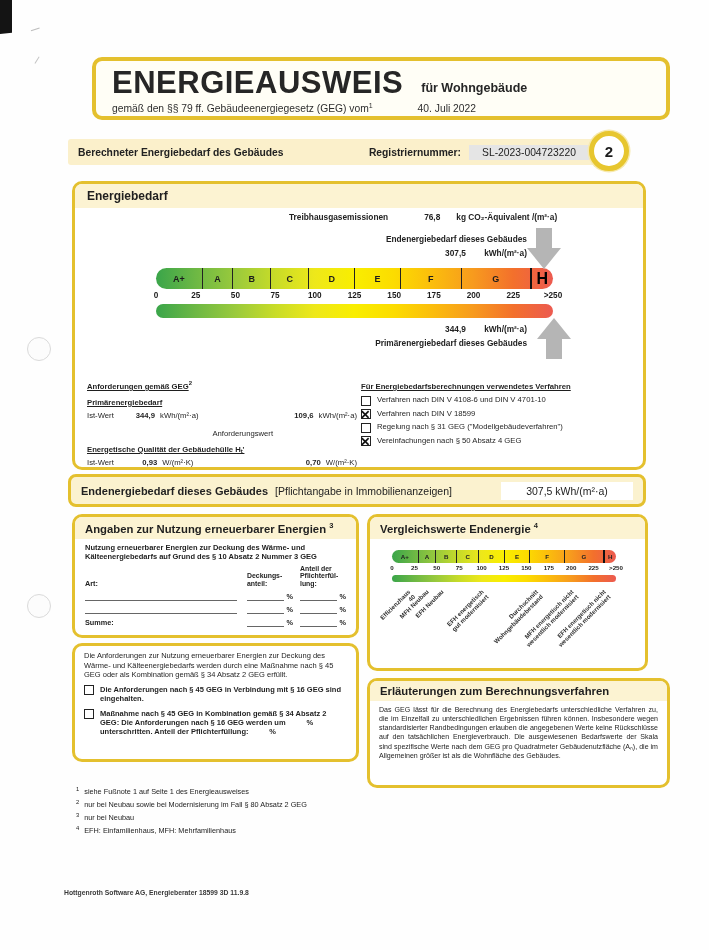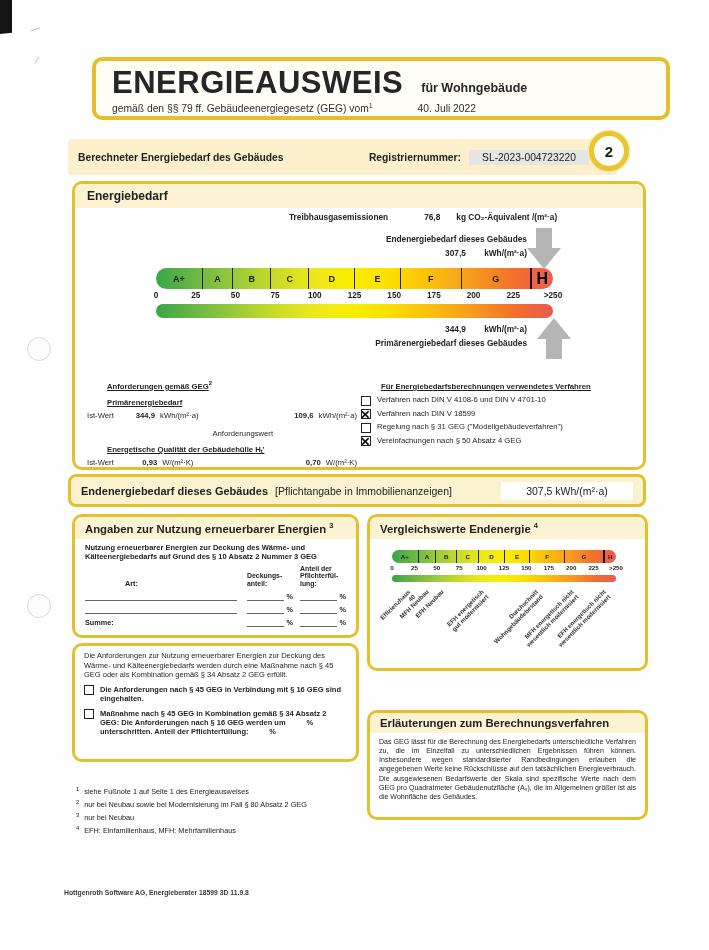--- a/index.html
+++ b/index.html
@@ -18,21 +18,21 @@
   
   .header-box { position:absolute; left:68px; top:57px; width:578px; height:63px; border:4px solid #e4c02e; border-radius:10px; background:#fffef6; box-sizing:border-box; padding:6px 0 0 16px;margin-left:24px; }
   .title-row { display:flex; align-items:flex-end; }
   .main-title { font-size:31px; font-weight:bold; letter-spacing:0.5px; color:#262626; line-height:1; }
   .for-label { font-size:12.5px; font-weight:bold; margin-left:18px; margin-bottom:3px; color:#262626; }
   .law-row { font-size:10.3px; color:#2e2e2e; margin-top:4px; }
   .law-row sup { font-size:7px; }
   .law-date { margin-left:42px; }
 
   
-  .meta-row { position:absolute; left:68px; top:139px; width:549px; height:36px; background:#fbf0cb; border-radius:3px; display:flex; align-items:center; box-sizing:border-box; padding:0 28px 0 10px; font-size:10.3px; }
+  .meta-row { position:absolute; left:68px; top:139px; width:549px; height:26px; background:#fbf0cb; border-radius:3px; display:flex; align-items:center; box-sizing:border-box; padding:0 28px 0 10px; font-size:10.3px; }
   .doc-type { font-weight:bold; }
   .reg-label { font-weight:bold; margin-left:auto; }
   .reg-value { background:#e5e5e5; margin-left:8px; padding:2px 10px; min-width:100px; text-align:center; }
   .page-circle { position:absolute; left:589px; top:131px; width:40px; height:40px; border-radius:50%; border:5px solid #e7c62f; background:#fff; box-sizing:border-box; display:flex; align-items:center; justify-content:center; font-weight:bold; font-size:15px; color:#1c1c1c; box-shadow:0 0 0 1.5px #f6e9ae; }
 
   
   .box { position:absolute; border:3.5px solid #e4c02e; border-radius:10px; background:#fff; box-sizing:border-box; overflow:hidden; }
   .box-header { background:#fcf3d2; font-weight:bold; padding:4px 10px; font-size:11.3px; color:#1f1f1f; }
   .box-header sup { font-size:7.5px; }
 
@@ -65,21 +65,21 @@
   .scale-bar .seg + .seg { border-left:1.6px solid #222; }
   .scale-bar .seg:last-child { border-left:2.4px solid #111; }
   .scale-bar.main .seg span { font-size:9px; font-weight:bold; color:#1c1c1c; }
   .scale-bar.main .seg span.current { font-size:16px; font-weight:800; color:#000; }
   .scale-ticks { position:relative; height:11px; margin-top:2px; font-size:8.2px; font-weight:bold; color:#1c1c1c; }
   .scale-ticks span { position:absolute; transform:translateX(-50%); white-space:nowrap; }
   .bar2 { position:absolute; left:81px; top:120px; width:397px; height:14px; border-radius:8px; background:linear-gradient(90deg,#3aa54a 0%,#6db844 10%,#9aca3c 20%,#c8dc28 30%,#eee81a 40%,#f9ee00 50%,#fcdc00 60%,#fbbc0d 70%,#f79a1e 80%,#f3702c 90%,#ec5a50 100%); }
 
   
   .req-block { position:absolute; left:12px; top:196px; width:270px; font-size:7.7px; color:#1f1f1f; }
-  .u { text-decoration:underline; text-underline-offset:1px;margin-left:20px; }
+  .u { text-decoration:underline; text-underline-offset:1px; }
   .rq-title { font-weight:bold; margin-bottom:7px; }
   .rq-title sup { font-size:6px; }
   .rq-h { font-weight:bold; margin-bottom:4px; }
   .rq-row { display:flex; margin-bottom:6px; }
   .rq-row .l  { width:44px; } .rq-row .v  { width:34px; text-align:right; padding-right:5px; font-weight:bold; }
   .rq-row .un { width:60px; } .rq-row .l2 { width:82px;margin-top:18px; }
   .rq-row .v2 { width:34px; text-align:right; padding-right:5px; font-weight:bold; }
   .rq-row .un2 { flex:1; }
   .summer-row { display:flex; align-items:center; margin-top:6px; }
   .summer-row .cb { margin-left:22px; }
@@ -93,21 +93,21 @@
   .banner { position:absolute; left:68px; top:474px; width:578px; height:33px; border:3.5px solid #e4c02e; border-radius:8px; background:#fbf2cf; box-sizing:border-box; display:flex; align-items:center; padding:0 10px; }
   .b-bold { font-weight:bold; font-size:11px; }
   .b-note { font-size:10.5px; margin-left:7px; }
   .b-box { margin-left:auto; background:#fff; padding:3px 12px; font-size:10.5px; min-width:108px; text-align:center; }
 
   
   .angaben-box { left:72px; top:514px; width:287px; height:124px; }
   .ang-body { padding:4px 10px 0 10px; }
   .ang-intro { font-size:7.5px; font-weight:bold; line-height:1.25; }
   .tbl { margin-top:3px; font-size:7.3px; font-weight:bold; }
-  .t-head { display:flex; align-items:flex-end;margin-left:40px; }
+  .t-head { display:flex; align-items:flex-end; }
   .c-art { flex:1; } .c-share { width:46px; } .c-duty { width:46px; margin-left:7px; }
   .h-col { white-space:pre-line; font-size:6.9px; line-height:1.12; }
   .t-row { display:flex; align-items:flex-end; height:13px; }
   .t-row .c-art.line { border-bottom:1px solid #666; margin-right:10px; height:10px; }
   .cell { display:flex; align-items:flex-end; }
   .cell .ln { flex:1; border-bottom:1px solid #666; height:9px; }
   .cell .pc { margin-left:3px; }
 
   
   .vergleich-box { left:367px; top:514px; width:281px; height:157px; }
@@ -120,21 +120,21 @@
   .vl { position:absolute; top:0; font-size:6.2px; font-weight:bold; color:#333; white-space:pre-line; text-align:right; line-height:1.15; transform:rotate(-45deg); transform-origin:100% 0; }
 
   
   .massnahmen-box { left:72px; top:643px; width:287px; height:119px; }
   .mass-body { padding:5px 9px 0 9px; font-size:7.5px; color:#1f1f1f; }
   .mass-intro { font-weight:normal; line-height:1.28; }
   .m-item { display:flex; margin-top:5px; align-items:flex-start; font-weight:bold; }
   .m-item .lbl { white-space:pre-wrap; line-height:1.25; }
 
   
-  .erl-box { left:367px; top:710px; width:281px; height:110px; }
+  .erl-box { left:367px; top:678px; width:303px; height:110px; }
   .erl-body { padding:4px 9px; font-size:7.05px; line-height:1.3; text-align:justify; color:#1d1d1d; }
 
   
   .footnotes { position:absolute; left:76px; top:786px; font-size:7.3px; color:#222; }
   .fn-row { margin-bottom:2.5px; }
   .fn-row sup { font-size:5.8px; margin-right:5px; }
   .footer { position:absolute; left:64px; top:889px; font-size:6.8px; font-weight:bold; color:#3a3a3a; }
 </style>
 </head>
 <body>

